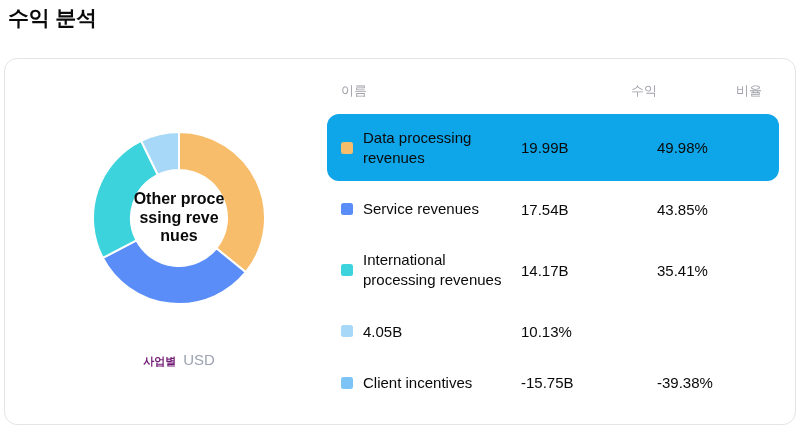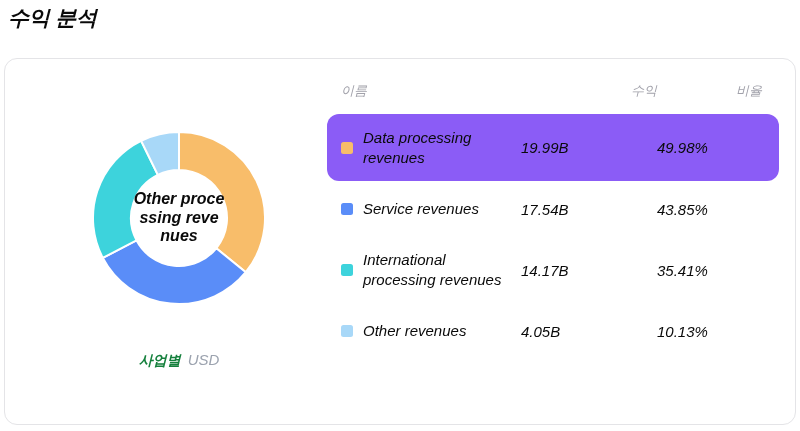--- a/index.html
+++ b/index.html
@@ -3,21 +3,21 @@
 <meta charset="utf-8">
 <style>
   * { margin: 0; padding: 0; box-sizing: border-box; }
   html, body {
     width: 800px; height: 431px;
     background: #ffffff;
     font-family: "Liberation Sans", "DejaVu Sans", sans-serif;
     color: #0a0a0a;
     overflow: hidden;
   }
-  .page { position: relative; width: 800px; height: 385px; font-style: italic; }
+  .page { position: relative; width: 800px; height: 385px; }
 
   .page-title {
     position: absolute; left: 8px; top: 4px;
     font-size: 21px; font-weight: 700; line-height: 28px;
     letter-spacing: -0.2px;
   }
 
   .card {
     position: absolute; left: 4px; top: 58px;
     width: 792px; height: 367px;
@@ -37,40 +37,40 @@
     text-align: center; pointer-events: none;
   }
   .donut-center .line {
     font-size: 16px; font-weight: 700; line-height: 18.5px; color: #0a0a0a;
     white-space: nowrap;
   }
   .chart-caption {
     position: absolute; left: 0; top: 292px; width: 348px;
     text-align: center; white-space: nowrap;
   }
-  .chart-caption .group { font-size: 14px; font-weight: 700; color: #15803d; }
+  .chart-caption .group { font-size: 11px; font-weight: 700; color: #701a75; }
   .chart-caption .unit  { font-size: 15px; font-weight: 400; color: #9ca3af; margin-left: 7px; margin-top: 16px; }
 
   
   .table-pane { flex: 1 1 auto; padding: 17px 16px 0 0; }
   .thead, .trow {
     display: grid;
     grid-template-columns: 22px 158px 1fr 105px;
     align-items: center;
     padding: 0 17px 0 14px;
   }
   .thead { height: 38px; align-items: start; padding-top: 6px; }
   .th { font-size: 13px; color: #a1a1aa; font-weight: 400; }
   .th.name  { grid-column: 1 / span 2; text-align: left; }
   .th.right { text-align: right; }
 
   .trow { border-radius: 12px; min-height: 56px; }
   .trow.two-line { min-height: 66px; }
   .trow.last { min-height: 47px; }
-  .trow.highlight { background: #8b5cf6; min-height: 67px; }
+  .trow.highlight { background: #0ea5e9; min-height: 67px; }
 
   .swatch {
     width: 12px; height: 12px; border-radius: 2.5px; display: inline-block;
   }
   .cell-name { font-size: 15px; line-height: 20px; color: #0a0a0a; padding-right: 8px; }
   .cell-rev, .cell-ratio {
     font-size: 15px; color: #0a0a0a; text-align: left;
     font-variant-numeric: tabular-nums; white-space: nowrap;
   }
 </style>
@@ -122,21 +122,26 @@
     <span class="cell-ratio">43.85%</span>
   </div>
           <div class="trow two-line">
     <span class="swatch" style="background: rgb(61, 211, 220);"></span>
     <span class="cell-name">International processing revenues</span>
     <span class="cell-rev">14.17B</span>
     <span class="cell-ratio">35.41%</span>
   </div>
           <div class="trow">
     <span class="swatch" style="background: rgb(168, 216, 248);"></span>
-    <span class="cell-name">Other revenues</span>
     <span class="cell-rev">4.05B</span>
     <span class="cell-ratio">10.13%</span>
+  </div>
+          <div class="trow last">
+    <span class="swatch" style="background: rgb(124, 196, 245);"></span>
+    <span class="cell-name">Client incentives</span>
+    <span class="cell-rev">-15.75B</span>
+    <span class="cell-ratio">-39.38%</span>
   </div>
         </div>
     </div>
 
   </section>
 </div>
 
 </body></html>

